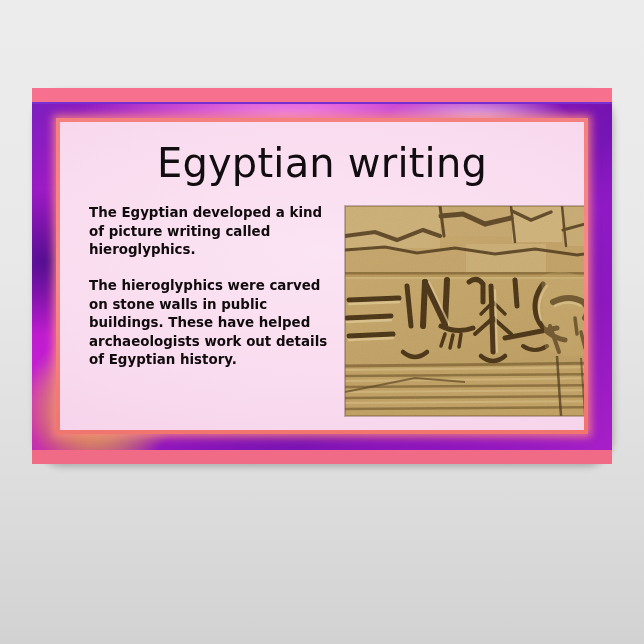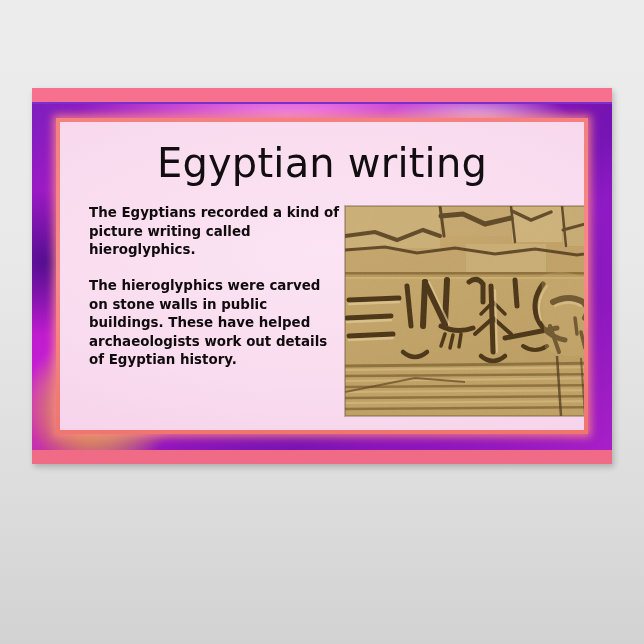--- a/index.html
+++ b/index.html
@@ -15,20 +15,21 @@
   }
 
   
   #poster-frame {
     position: absolute;
     left: 32px;
     top: 88px;
     width: 580px;
     height: 376px;
     box-shadow: 2px 3px 6px rgba(0,0,0,0.22);
+    border-radius: 29px;
   }
 
   
   .band-salmon {
     position: absolute;
     left: 0; top: 0;
     width: 100%; height: 100%;
     background: linear-gradient(180deg,#f7718f 0%, #f4677f 50%, #f06b86 100%);
   }
 
@@ -140,21 +141,21 @@
   <div class="hairline-top"></div>
   <div class="glow-coral"></div>
 
   <div id="content-card">
 
     <h1 id="poster-title">Egyptian writing</h1>
 
     <div id="body-row">
 
       <div id="text-column">
-        <p class="para">The Egyptians recorded a kind of picture writing called hieroglyphics.</p>
+        <p class="para">The Egyptian developed a kind of picture writing called hieroglyphics.</p>
         <p class="para">The hieroglyphics were carved on stone walls in public buildings. These have helped archaeologists work out details of Egyptian history.</p>
       </div>
 
       <div id="photo">
         <svg viewBox="0 0 265 210" preserveAspectRatio="none" aria-hidden="true">
           <defs>
             <linearGradient id="stoneBase" x1="0" y1="0" x2="0.35" y2="1">
               <stop offset="0%" stop-color="#cdae74"></stop>
               <stop offset="35%" stop-color="#c3a266"></stop>
               <stop offset="70%" stop-color="#b9985d"></stop>

